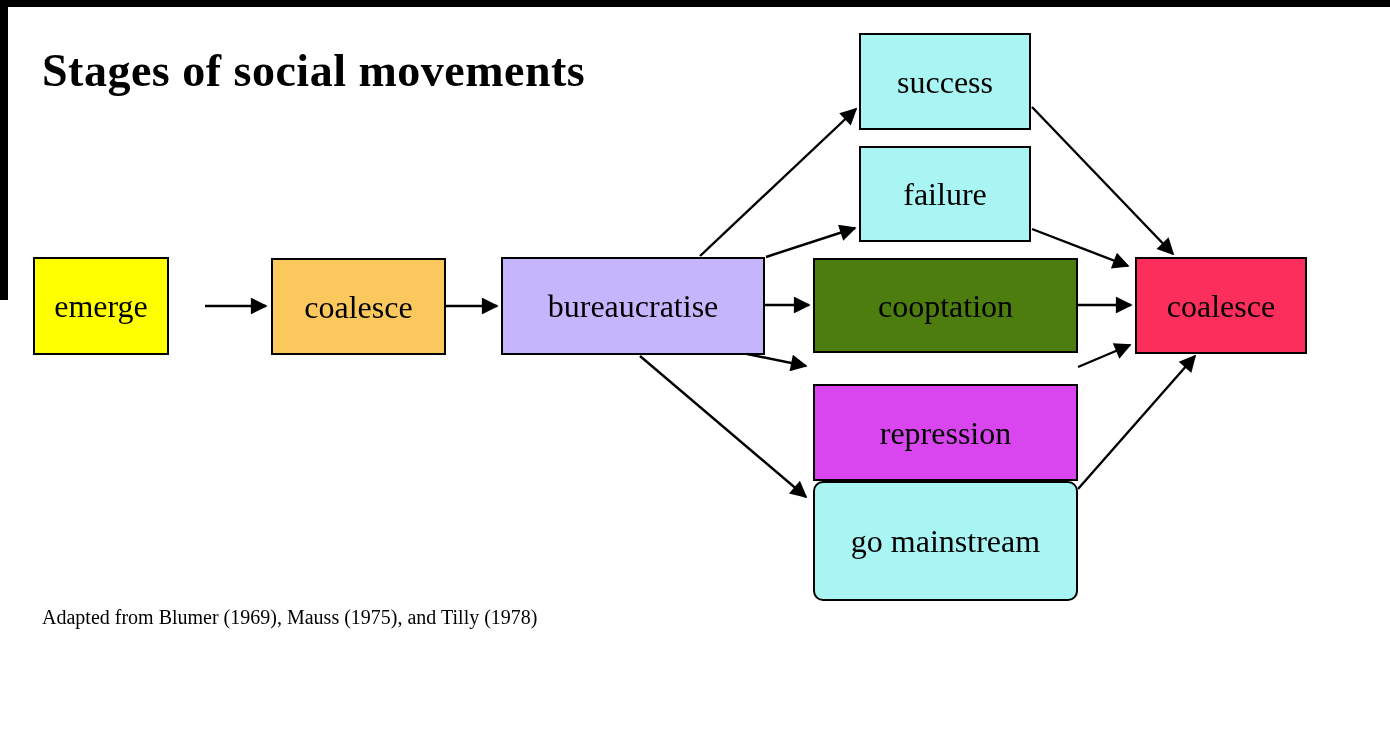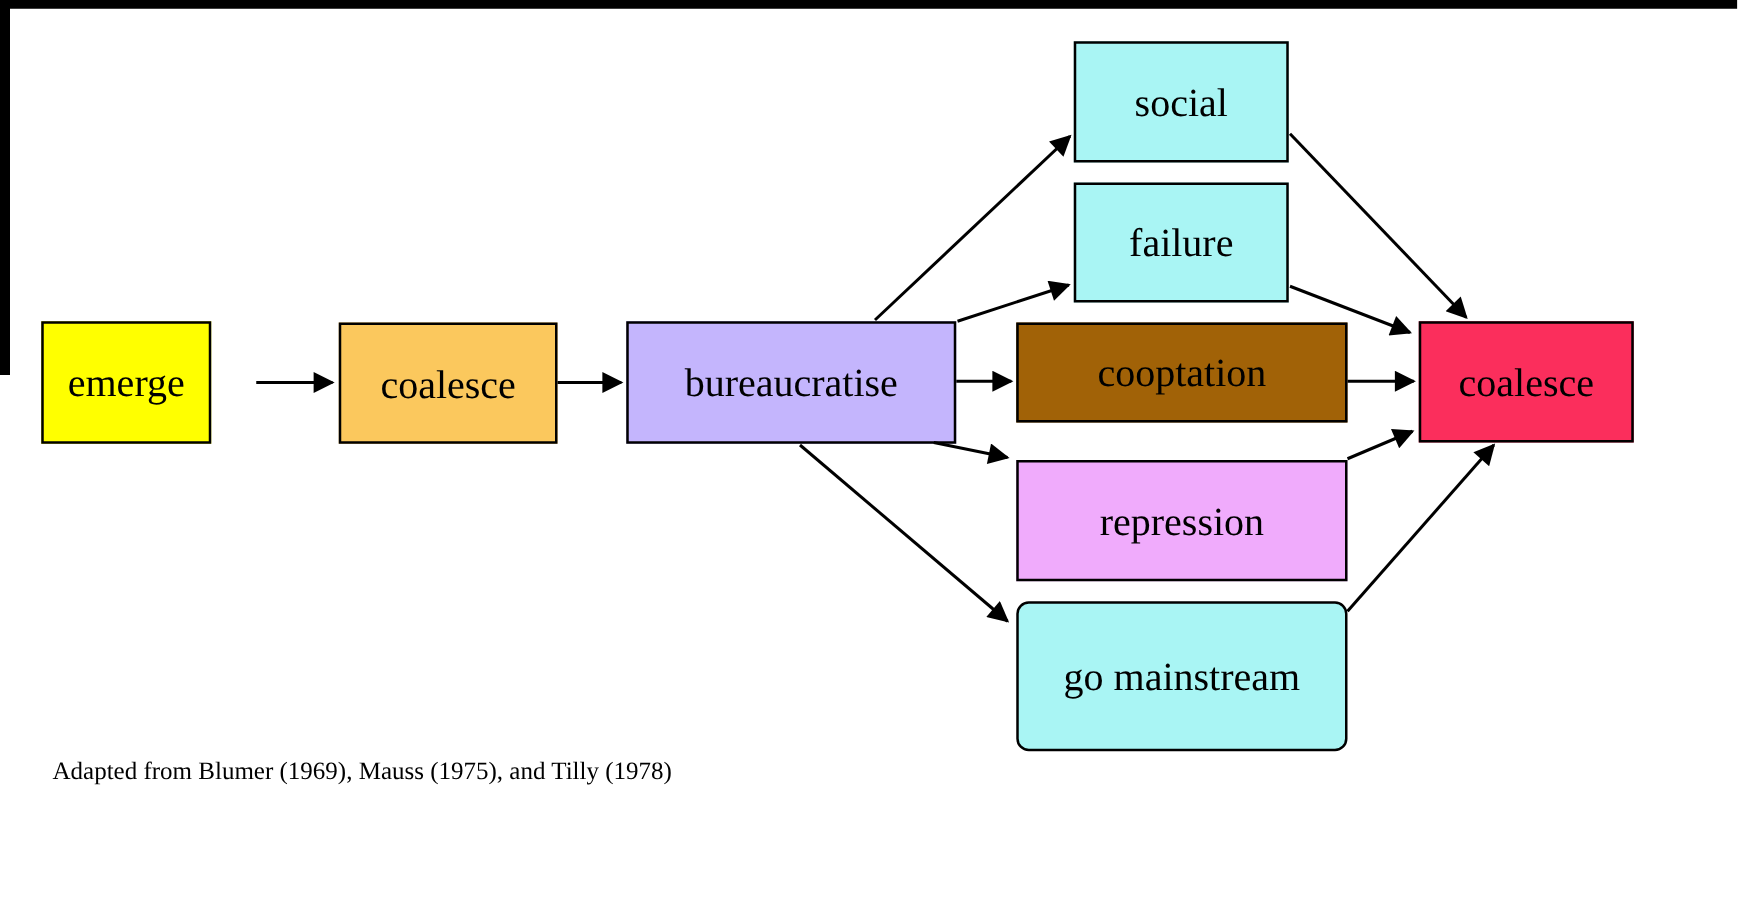--- a/index.html
+++ b/index.html
@@ -53,41 +53,42 @@
     white-space: nowrap;
   }
 </style>
 </head>
 <body>
 
 <div class="canvas">
   <div class="edge-top"></div>
   <div class="edge-left"></div>
 
+  <h1 class="title">Stages of social movements</h1>
 
   <div id="nodes">
       <div class="node" style="left: 33px; top: 257px; width: 136px; height: 98px; background: rgb(255, 255, 0);">
         <span>emerge</span>
       </div>
       <div class="node" style="left: 271px; top: 258px; width: 175px; height: 97px; background: rgb(251, 200, 93);">
         <span>coalesce</span>
       </div>
       <div class="node" style="left: 501px; top: 257px; width: 264px; height: 98px; background: #c4b5fd;">
         <span>bureaucratise</span>
       </div>
       <div class="node" style="left: 859px; top: 33px; width: 172px; height: 97px; background: rgb(169, 245, 244);">
-        <span>social</span>
+        <span>success</span>
       </div>
       <div class="node" style="left: 859px; top: 146px; width: 172px; height: 96px; background: rgb(169, 245, 244);">
         <span>failure</span>
       </div>
-      <div class="node" style="left: 813px; top: 258px; width: 265px; height: 80px; background: #a16207;">
+      <div class="node" style="left: 813px; top: 258px; width: 265px; height: 95px; background: #4d7c0f;">
         <span>cooptation</span>
       </div>
-      <div class="node" style="left: 813px; top: 368px; width: 265px; height: 97px; background: #f0abfc;">
+      <div class="node" style="left: 813px; top: 384px; width: 265px; height: 97px; background: #d946ef;">
         <span>repression</span>
       </div>
       <div class="node" style="left: 813px; top: 481px; width: 265px; height: 120px; background: rgb(169, 245, 244); border-radius: 10px;">
         <span>go mainstream</span>
       </div>
       <div class="node" style="left: 1135px; top: 257px; width: 172px; height: 97px; background: rgb(251, 46, 92);">
         <span>coalesce</span>
       </div>
     </div>
 

